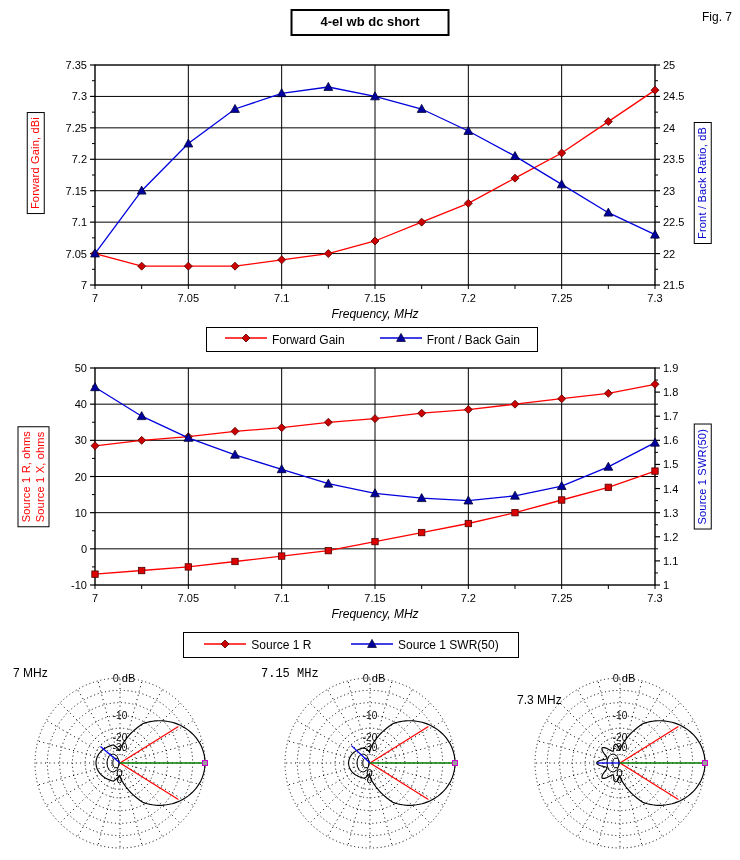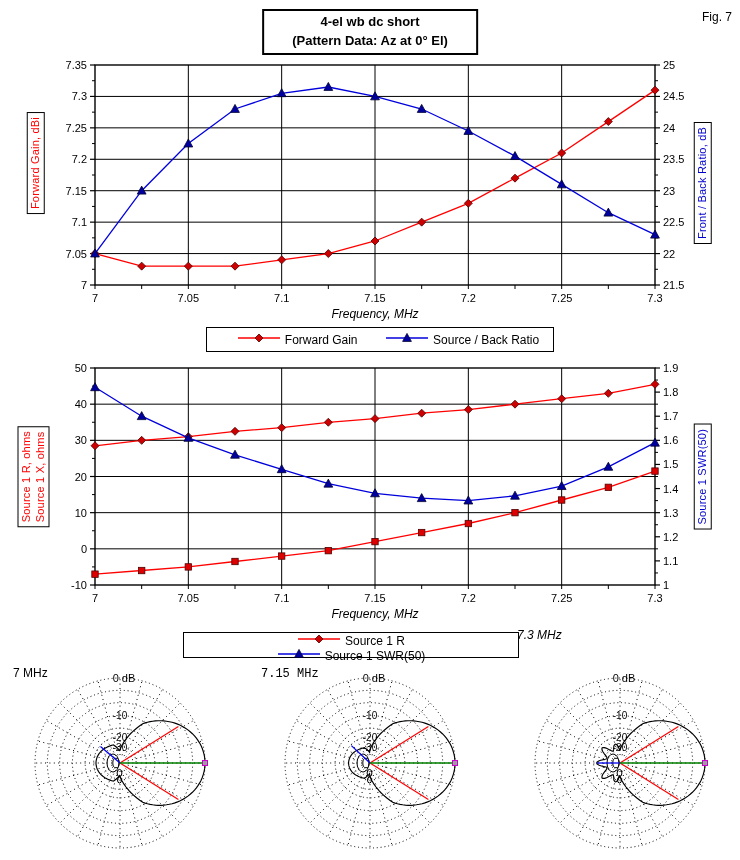--- a/index.html
+++ b/index.html
@@ -397,57 +397,56 @@
         <rect x="702.5" y="760.5" width="5" height="5" fill="#9aa09a" stroke="#cc00cc" stroke-width="1"></rect>
         <text x="624" y="682" text-anchor="middle" font-family="Liberation Sans, DejaVu Sans, sans-serif" font-size="11" fill="#000">0 dB</text>
         <text x="620" y="719.4" text-anchor="middle" font-family="Liberation Sans, DejaVu Sans, sans-serif" font-size="10" fill="#000">-10</text>
         <text x="620" y="740.65" text-anchor="middle" font-family="Liberation Sans, DejaVu Sans, sans-serif" font-size="10" fill="#000">-20</text>
         <text x="620" y="750.85" text-anchor="middle" font-family="Liberation Sans, DejaVu Sans, sans-serif" font-size="10" fill="#000">-30</text>
       </g>
     </svg>
 
   <div class="title-box">
     <div>4-el wb dc short</div>
-    <div>(Pattern Data: Az at 0° El)</div>
   </div>
   <div class="fig-label">Fig. 7</div>
 
   <div class="vlabel red" style="left:27px;top:112px;">Forward Gain,  dBi</div>
   <div class="vlabel blue" style="left:694px;top:122px;">Front / Back Ratio,  dB</div>
   <div class="axis-title" style="top:307px;">Frequency, MHz</div>
 
-  <div class="legend" style="left:206px;top:327px;width:330px;height:23px;padding-left:16px;">
+  <div class="legend" style="left:206px;top:327px;width:330px;height:23px;">
     <div class="entry">
       <span><svg width="44" height="12">
             <g>
               <line x1="1" y1="6" x2="43" y2="6" stroke="#ff0000" stroke-width="1.4"></line>
               <path d="M22 2L26 6L22 10L18 6Z" fill="#cc0000" stroke="#500000" stroke-width="0.8"></path>
             </g>
           </svg></span>
       <span>Forward Gain</span>
     </div>
     <div class="entry">
       <span><svg width="44" height="12">
             <g>
               <line x1="1" y1="6" x2="43" y2="6" stroke="#0000dd" stroke-width="1.4"></line>
               <path d="M22 1.4000000000000004L26.4 9.4L17.6 9.4Z" fill="#0000a0" stroke="#000030" stroke-width="0.8"></path>
             </g>
           </svg></span>
-      <span>Source / Back Ratio</span>
+      <span>Front / Back Gain</span>
     </div>
   </div>
 
   <div class="vlabel red" style="left:18px;top:426px;">
     <div>Source 1 R,  ohms</div>
     <div>Source 1 X,  ohms</div>
   </div>
   <div class="vlabel blue" style="left:694px;top:424px;">Source 1 SWR(50)</div>
   <div class="axis-title" style="top:607px;">Frequency, MHz</div>
 
-  <div class="legend" style="left:183px;top:632px;width:334px;height:24px;flex-direction:column;">
+  <div class="legend" style="left:183px;top:632px;width:334px;height:24px;">
     <div class="entry">
       <span><svg width="44" height="12">
             <g>
               <line x1="1" y1="6" x2="43" y2="6" stroke="#ff0000" stroke-width="1.4"></line>
               <path d="M22 2L26 6L22 10L18 6Z" fill="#cc0000" stroke="#500000" stroke-width="0.8"></path>
             </g>
           </svg></span>
       <span>Source 1 R</span>
     </div>
     <div class="entry">
@@ -456,14 +455,14 @@
               <line x1="1" y1="6" x2="43" y2="6" stroke="#0000dd" stroke-width="1.4"></line>
               <path d="M22 1.4000000000000004L26.4 9.4L17.6 9.4Z" fill="#0000a0" stroke="#000030" stroke-width="0.8"></path>
             </g>
           </svg></span>
       <span>Source 1 SWR(50)</span>
     </div>
   </div>
 
   <div class="polar-label" style="left:13px;top:666px;">7 MHz</div>
   <div class="polar-label" style="left:261px;top:667px;font-family:Liberation Mono, monospace;">7.15 MHz</div>
-  <div class="polar-label" style="left:517px;top:628px;font-style:italic;">7.3 MHz</div>
+  <div class="polar-label" style="left:517px;top:693px;">7.3 MHz</div>
 </div>
 
 </body></html>

